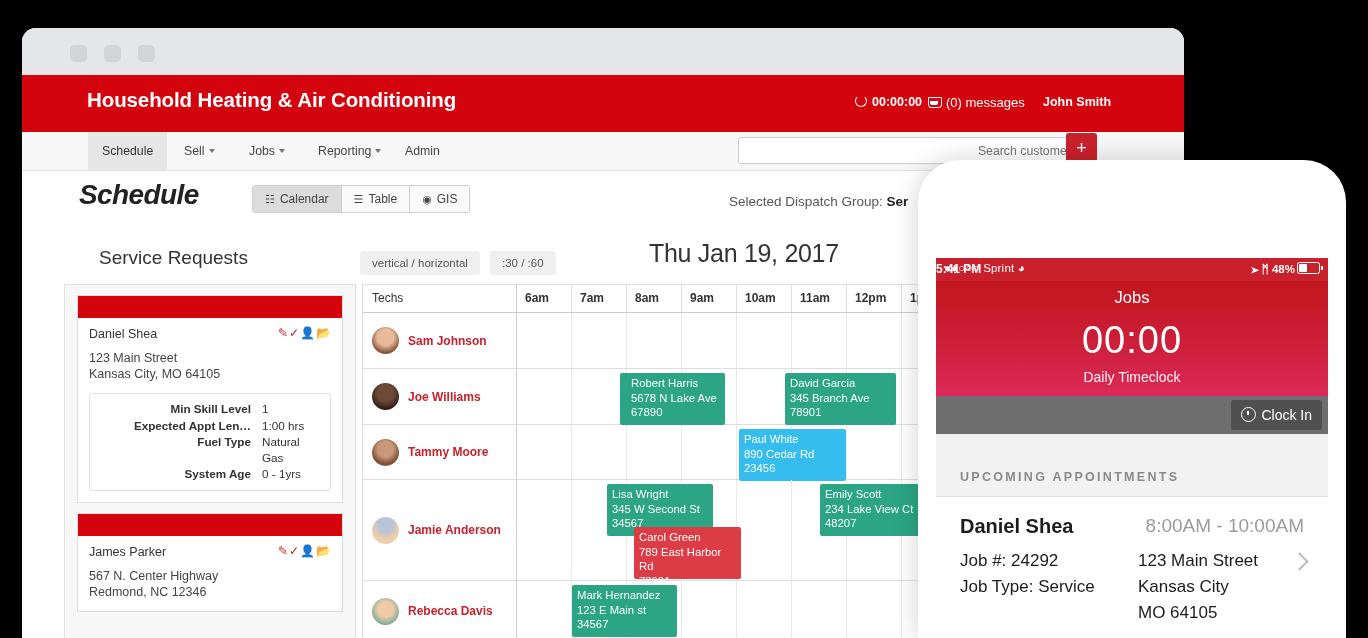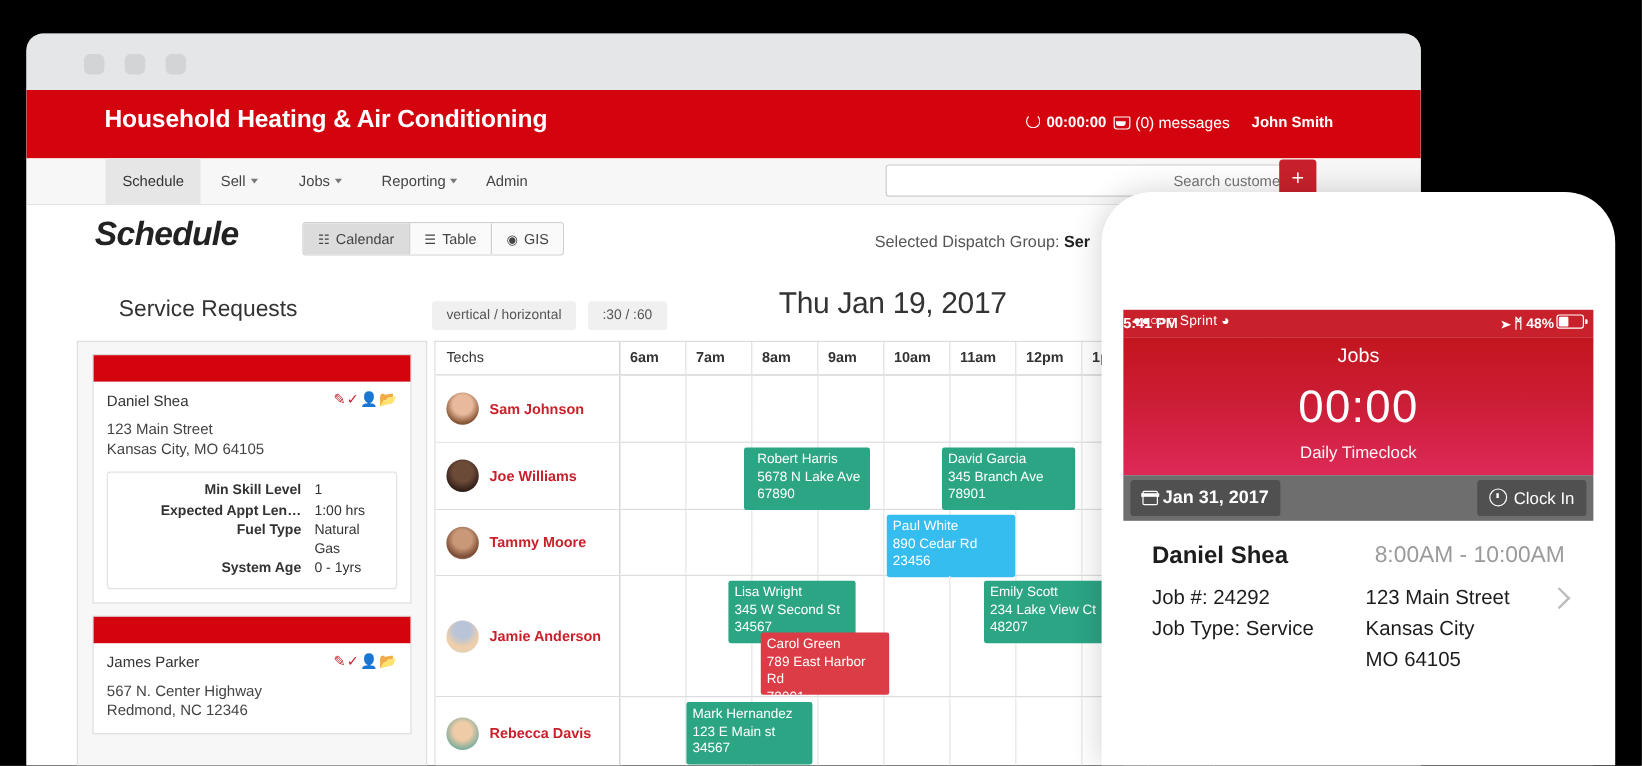--- a/index.html
+++ b/index.html
@@ -438,24 +438,26 @@
         <div id="sb-right"><span>➤</span> <span>ᛗ</span> <span>48%</span><span class="battery"><i></i></span></div>
       </div>
 
       <div id="phonehdr">
         <div id="jobstitle">Jobs</div>
         <div id="bigclock">00:00</div>
         <div id="timeclocklbl">Daily Timeclock</div>
       </div>
 
       <div id="phonetoolbar">
-        <div id="datebtn"><span class="calglyph"></span><span>Jan 31, 2017</span></div>
         <div id="clockinbtn"><span class="clkglyph"></span><span>Clock In</span></div>
       </div>
 
+      <div id="upcominghdr">
+        <div id="upcominglbl">UPCOMING APPOINTMENTS</div>
+      </div>
 
       <div id="phoneappts">
           <div class="apptrow"><span class="ap-name">Daniel Shea</span><span class="ap-time">8:00AM - 10:00AM</span><div class="ap-cols">
               <div class="ap-left">Job #: 24292<br>Job Type: Service</div>
               <div class="ap-right">123 Main Street<br>Kansas City<br>MO 64105</div>
             </div><div class="chev"></div></div>
         </div>
     </div>
   </div>
 </div>

